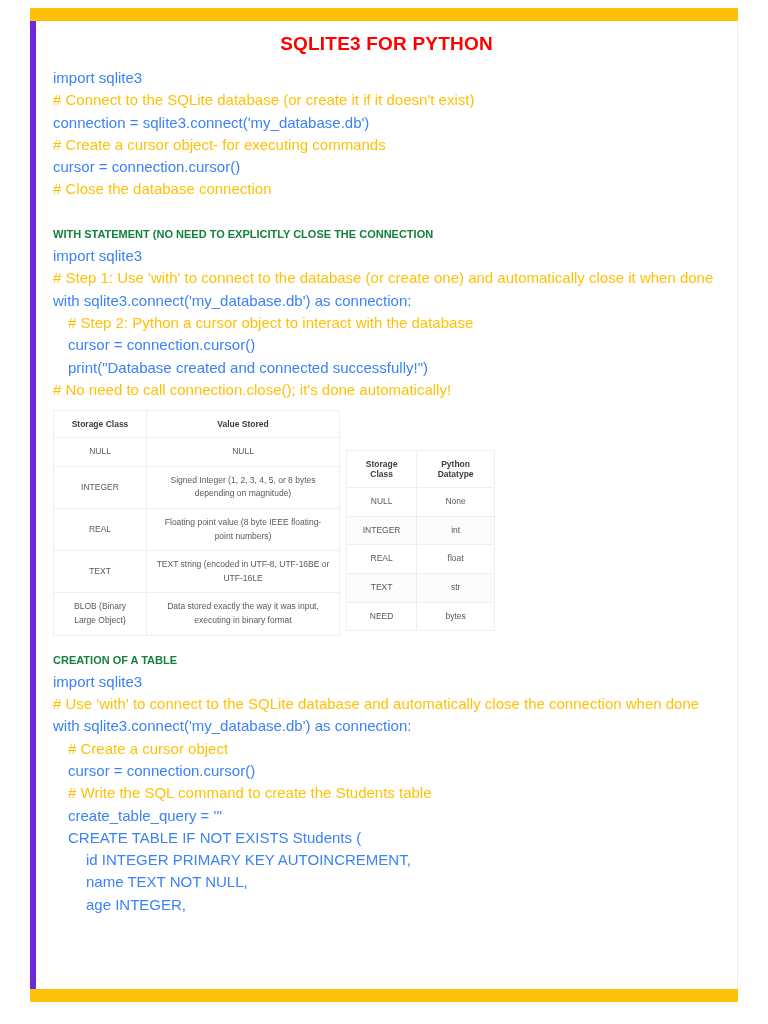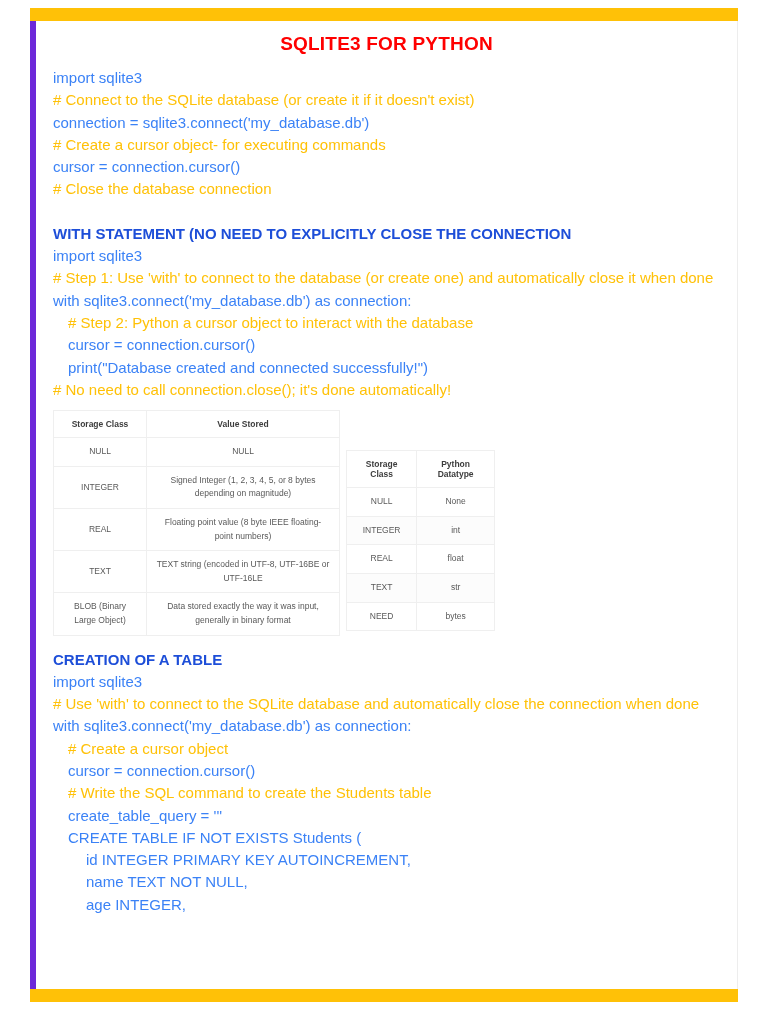--- a/index.html
+++ b/index.html
@@ -39,24 +39,24 @@
   .line {
     font-size: 15px;
     line-height: 22.3px;
     color: #3b82f6;
     white-space: pre-wrap;
   }
   .line.comment { color: var(--accent, #FFC107); }
   .ind1 { padding-left: 15px; }
   .ind2 { padding-left: 33px; }
   .sec-heading {
-    font-size: 15px;
+    font-size: 11px;
     line-height: 22.3px;
     font-weight: 700;
-    color: #1d4ed8;
+    color: #15803d;
   }
   .with-heading { margin-top: 22px; }
   .creation-heading { margin-top: 13px; }
 
   .tables-row {
     display: flex;
     align-items: flex-start;
     gap: 6px;
     margin-top: 9px;
   }
@@ -136,21 +136,21 @@
             <tr>
               <td>REAL</td>
               <td>Floating point value (8 byte IEEE floating-point numbers)</td>
             </tr>
             <tr>
               <td>TEXT</td>
               <td>TEXT string (encoded in UTF-8, UTF-16BE or UTF-16LE</td>
             </tr>
             <tr>
               <td>BLOB (Binary Large Object)</td>
-              <td>Data stored exactly the way it was input, generally in binary format</td>
+              <td>Data stored exactly the way it was input, executing in binary format</td>
             </tr>
           </tbody>
         </table>
       <table class="tbl tbl-right">
           <thead>
             <tr>
               <th>Storage Class</th>
               <th>Python Datatype</th>
             </tr>
           </thead>

